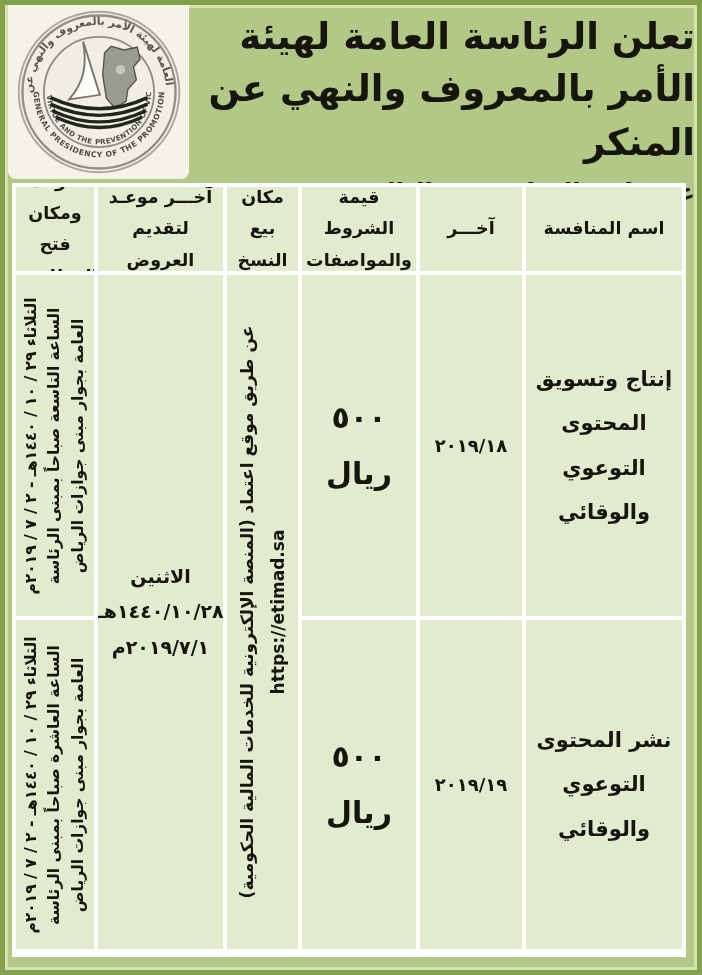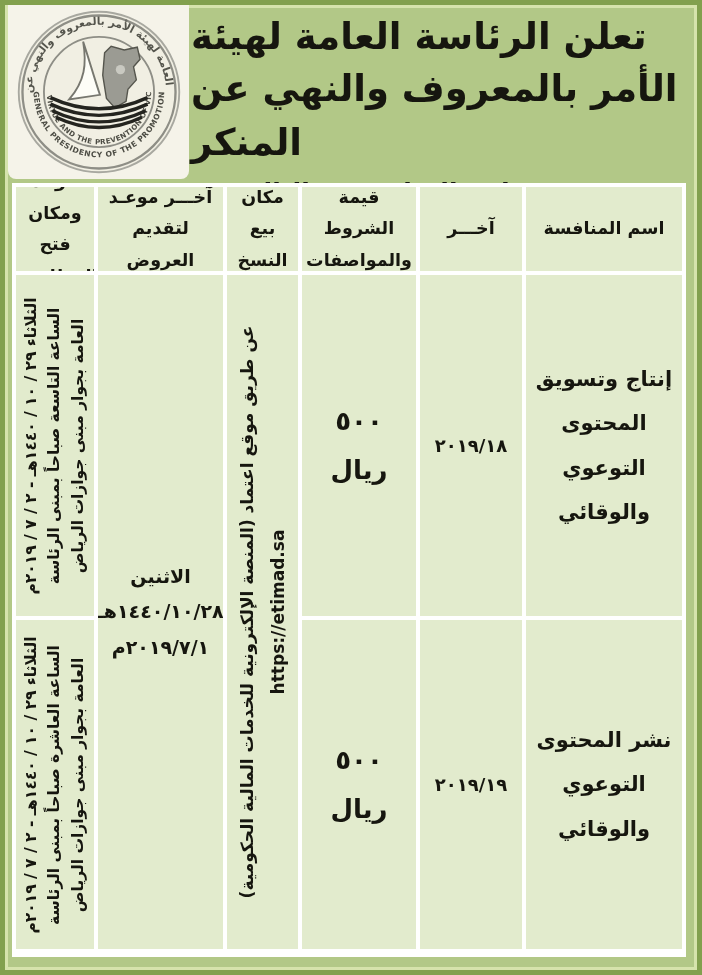--- a/index.html
+++ b/index.html
@@ -10,21 +10,21 @@
     font-family:"DejaVu Sans",sans-serif;font-weight:bold;color:#16160f;
     overflow:hidden;
   }
   
   .logo-panel{
     position:absolute;left:3px;top:0;width:181px;height:174px;
     background:#f5f3e9;border-radius:0 0 8px 8px;
   }
   .title-box{
     position:absolute;left:186px;top:0;right:2px;height:176px;
-    direction:rtl;text-align:left;
+    direction:rtl;text-align:right;
   }
   .title-l1{font-size:37px;line-height:50px;padding-top:7px;letter-spacing:-1px;}
   .title-l2{font-size:37px;line-height:54px;letter-spacing:-1px;}
   .title-l3{font-size:25px;line-height:46px;}
   
   .grid{
     position:absolute;left:7px;top:178px;width:674px;height:774px;
     box-sizing:border-box;background:#ffffff;padding:4px;
     display:grid;
     grid-template-columns:78px 125px 71px 114px 102px 156px;
@@ -32,21 +32,21 @@
     gap:4px;
   }
   .cell{
     background:#e2ebcd;position:relative;overflow:hidden;
     display:flex;align-items:center;justify-content:center;
     direction:rtl;text-align:center;
   }
   .hdr{font-size:17.5px;line-height:1.8;white-space:pre-line;}
   .name{font-size:21px;line-height:2.1;white-space:pre-line;}
   .num{font-size:18px;}
-  .val{font-size:26px;line-height:1.85;white-space:pre-line;}
+  .val{font-size:30px;line-height:1.85;white-space:pre-line;}
   .deadline-txt{font-size:19px;line-height:1.85;white-space:pre-line;}
   .vtext{
     position:absolute;left:50%;top:50%;
     transform:translate(-50%,-50%) rotate(-90deg);
     direction:rtl;text-align:center;white-space:pre-line;
   }
   .v-opening{width:330px;font-size:15.5px;line-height:1.5;}
   .v-copies{width:640px;font-size:17px;line-height:1.8;}
   
   .c1{grid-column:1;} .c2{grid-column:2;text-align:center;} .c3{grid-column:3;}

